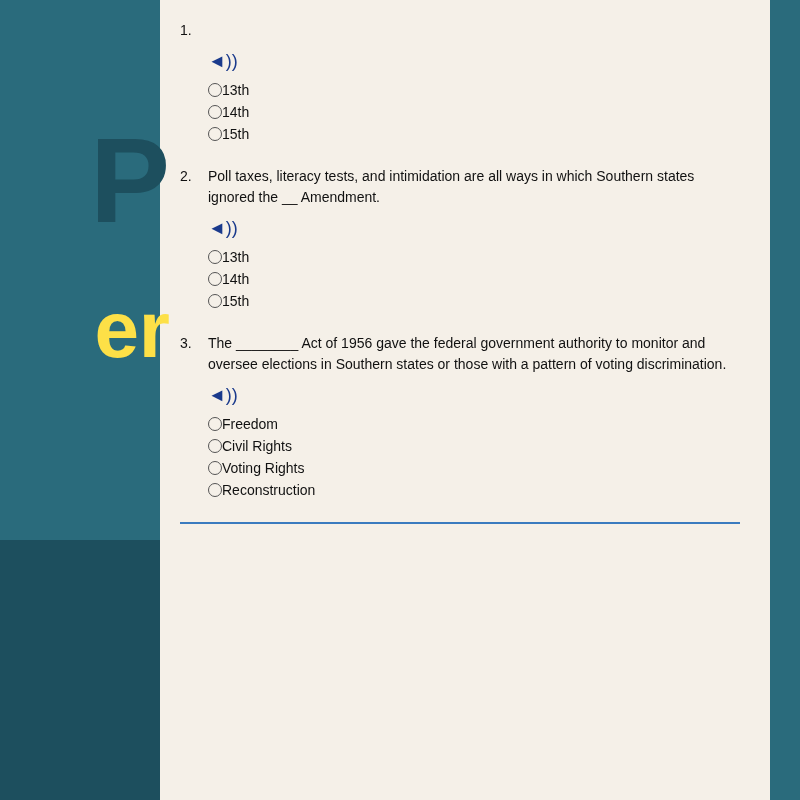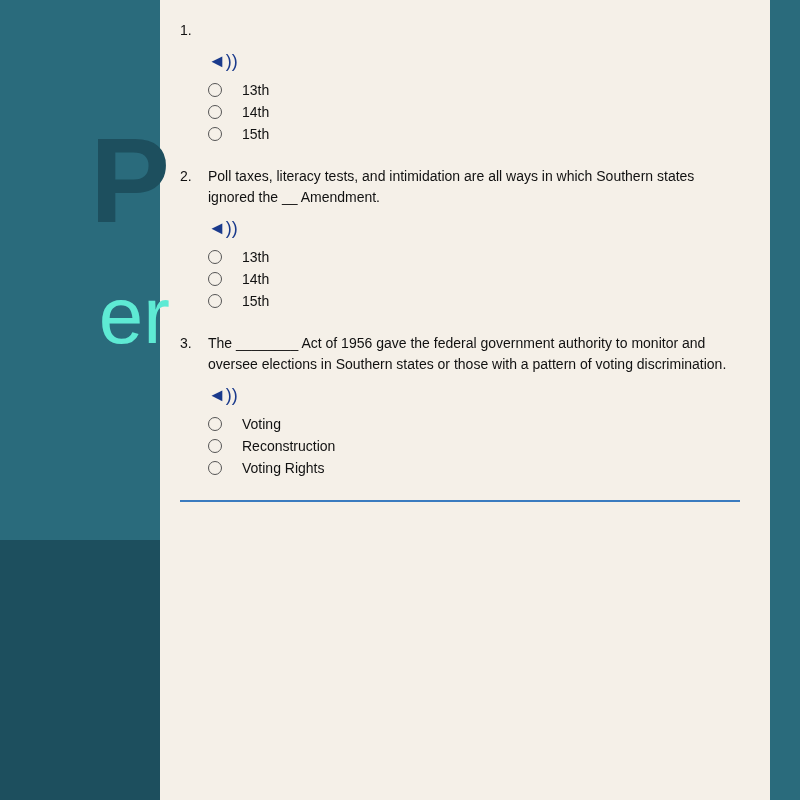--- a/index.html
+++ b/index.html
@@ -26,25 +26,25 @@
       right: -10px;
       font-size: 120px;
       font-weight: bold;
       color: #1d4f5e;
       line-height: 1;
       user-select: none;
     }
 
     .left-panel-er {
       position: absolute;
-      top: 276px;
+      top: 290px;
       right: -10px;
       font-size: 80px;
-      font-weight: normal;
-      color: #5eead4;
+      font-weight: bold;
+      color: #fde047;
       line-height: 1;
       user-select: none;
     }
 
     .blue-block {
       position: absolute;
       bottom: 0;
       left: 0;
       width: 100%;
       height: 260px;
@@ -89,21 +89,21 @@
     .options {
       margin-left: 28px;
       display: flex;
       flex-direction: column;
       gap: 6px;
     }
 
     .option-item {
       display: flex;
       align-items: center;
-      gap: 20px;
+      gap: 0;
       font-size: 14px;
       color: #111;
       cursor: pointer;
       text-align: right;
     }
 
     .radio-circle {
       width: 14px;
       height: 14px;
       border-radius: 50%;
@@ -181,29 +181,33 @@
 
   <div class="question-block">
     <div class="question-text">
       <span class="question-number">3.</span>
       <span>The ________ Act of 1956 gave the federal government authority to monitor and oversee elections in Southern states or those with a pattern of voting discrimination.</span>
     </div>
     <div class="audio-icon">◄))</div>
     <div class="options">
       <div class="option-item">
         <div class="radio-circle"></div>
-        <span>Voting</span>
+        <span>Freedom</span>
+      </div>
+      <div class="option-item">
+        <div class="radio-circle"></div>
+        <span>Civil Rights</span>
+      </div>
+      <div class="option-item">
+        <div class="radio-circle"></div>
+        <span>Voting Rights</span>
       </div>
       <div class="option-item">
         <div class="radio-circle"></div>
         <span>Reconstruction</span>
-      </div>
-      <div class="option-item">
-        <div class="radio-circle"></div>
-        <span>Voting Rights</span>
       </div>
     </div>
   </div>
 
   <div class="divider-line"></div>
 </div>
 
 <div class="right-sidebar"></div>
 
 </body></html>

